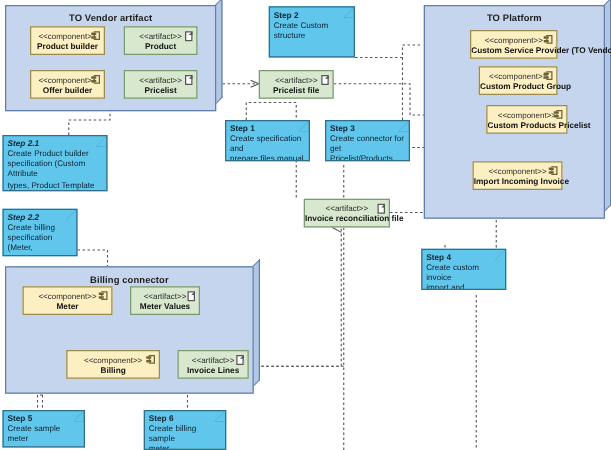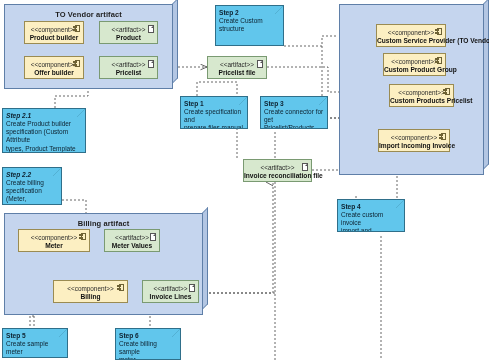--- a/index.html
+++ b/index.html
@@ -163,20 +163,21 @@
   <div class="art" style="left:99px;top:56px;width:59px;height:23px;">
     <div class="stereo">&lt;&lt;artifact&gt;&gt;</div>
     <div class="nm">Pricelist</div>
     <div class="docicon"></div>
   </div>
 
   <div class="subsys" style="left:339px;top:4px;width:150px;height:176px;">
     <div class="topedge"></div>
     <div class="side"></div>
     <div class="face"></div>
+    <div class="title">TO Platform</div>
   </div>
 
   <div class="node" style="left:376px;top:24px;width:70px;height:23px;">
     <div class="stereo">&lt;&lt;component&gt;&gt;</div>
     <div class="nm">Custom Service Provider (TO Vendor)</div>
     <div class="compicon">
       <div class="body"></div>
         <div class="tab t1"></div>
         <div class="tab t2"></div>
     </div>
@@ -209,21 +210,21 @@
       <div class="body"></div>
         <div class="tab t1"></div>
         <div class="tab t2"></div>
     </div>
   </div>
 
   <div class="subsys" style="left:4px;top:213px;width:204px;height:107px;">
     <div class="topedge"></div>
     <div class="side"></div>
     <div class="face"></div>
-    <div class="title">Billing artifact</div>
+    <div class="title">Billing connector</div>
   </div>
 
   <div class="node" style="left:18px;top:229px;width:72px;height:23px;">
     <div class="stereo">&lt;&lt;component&gt;&gt;</div>
     <div class="nm">Meter</div>
     <div class="compicon">
       <div class="body"></div>
         <div class="tab t1"></div>
         <div class="tab t2"></div>
     </div>

